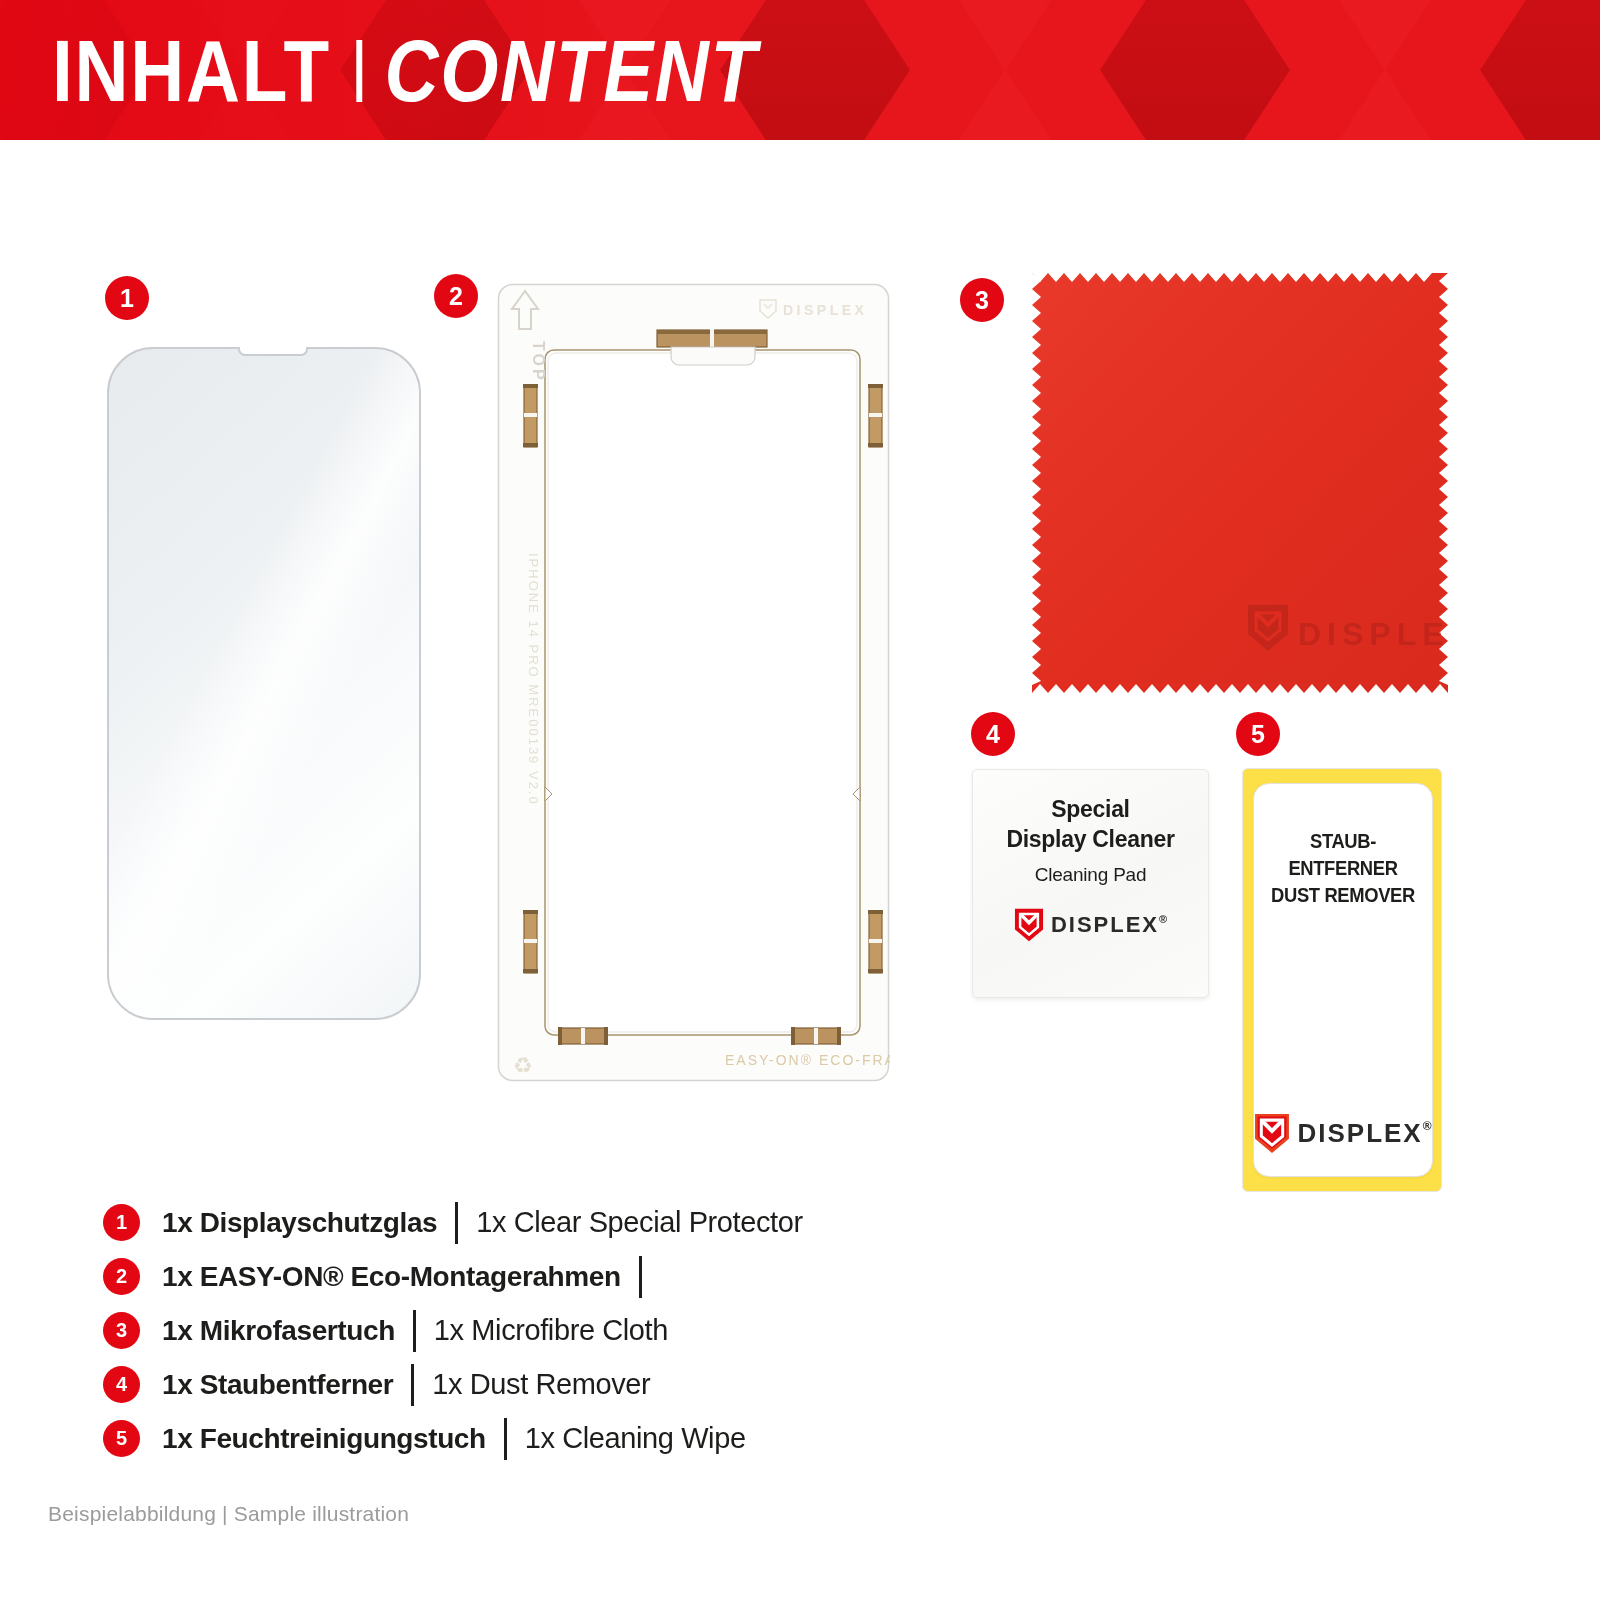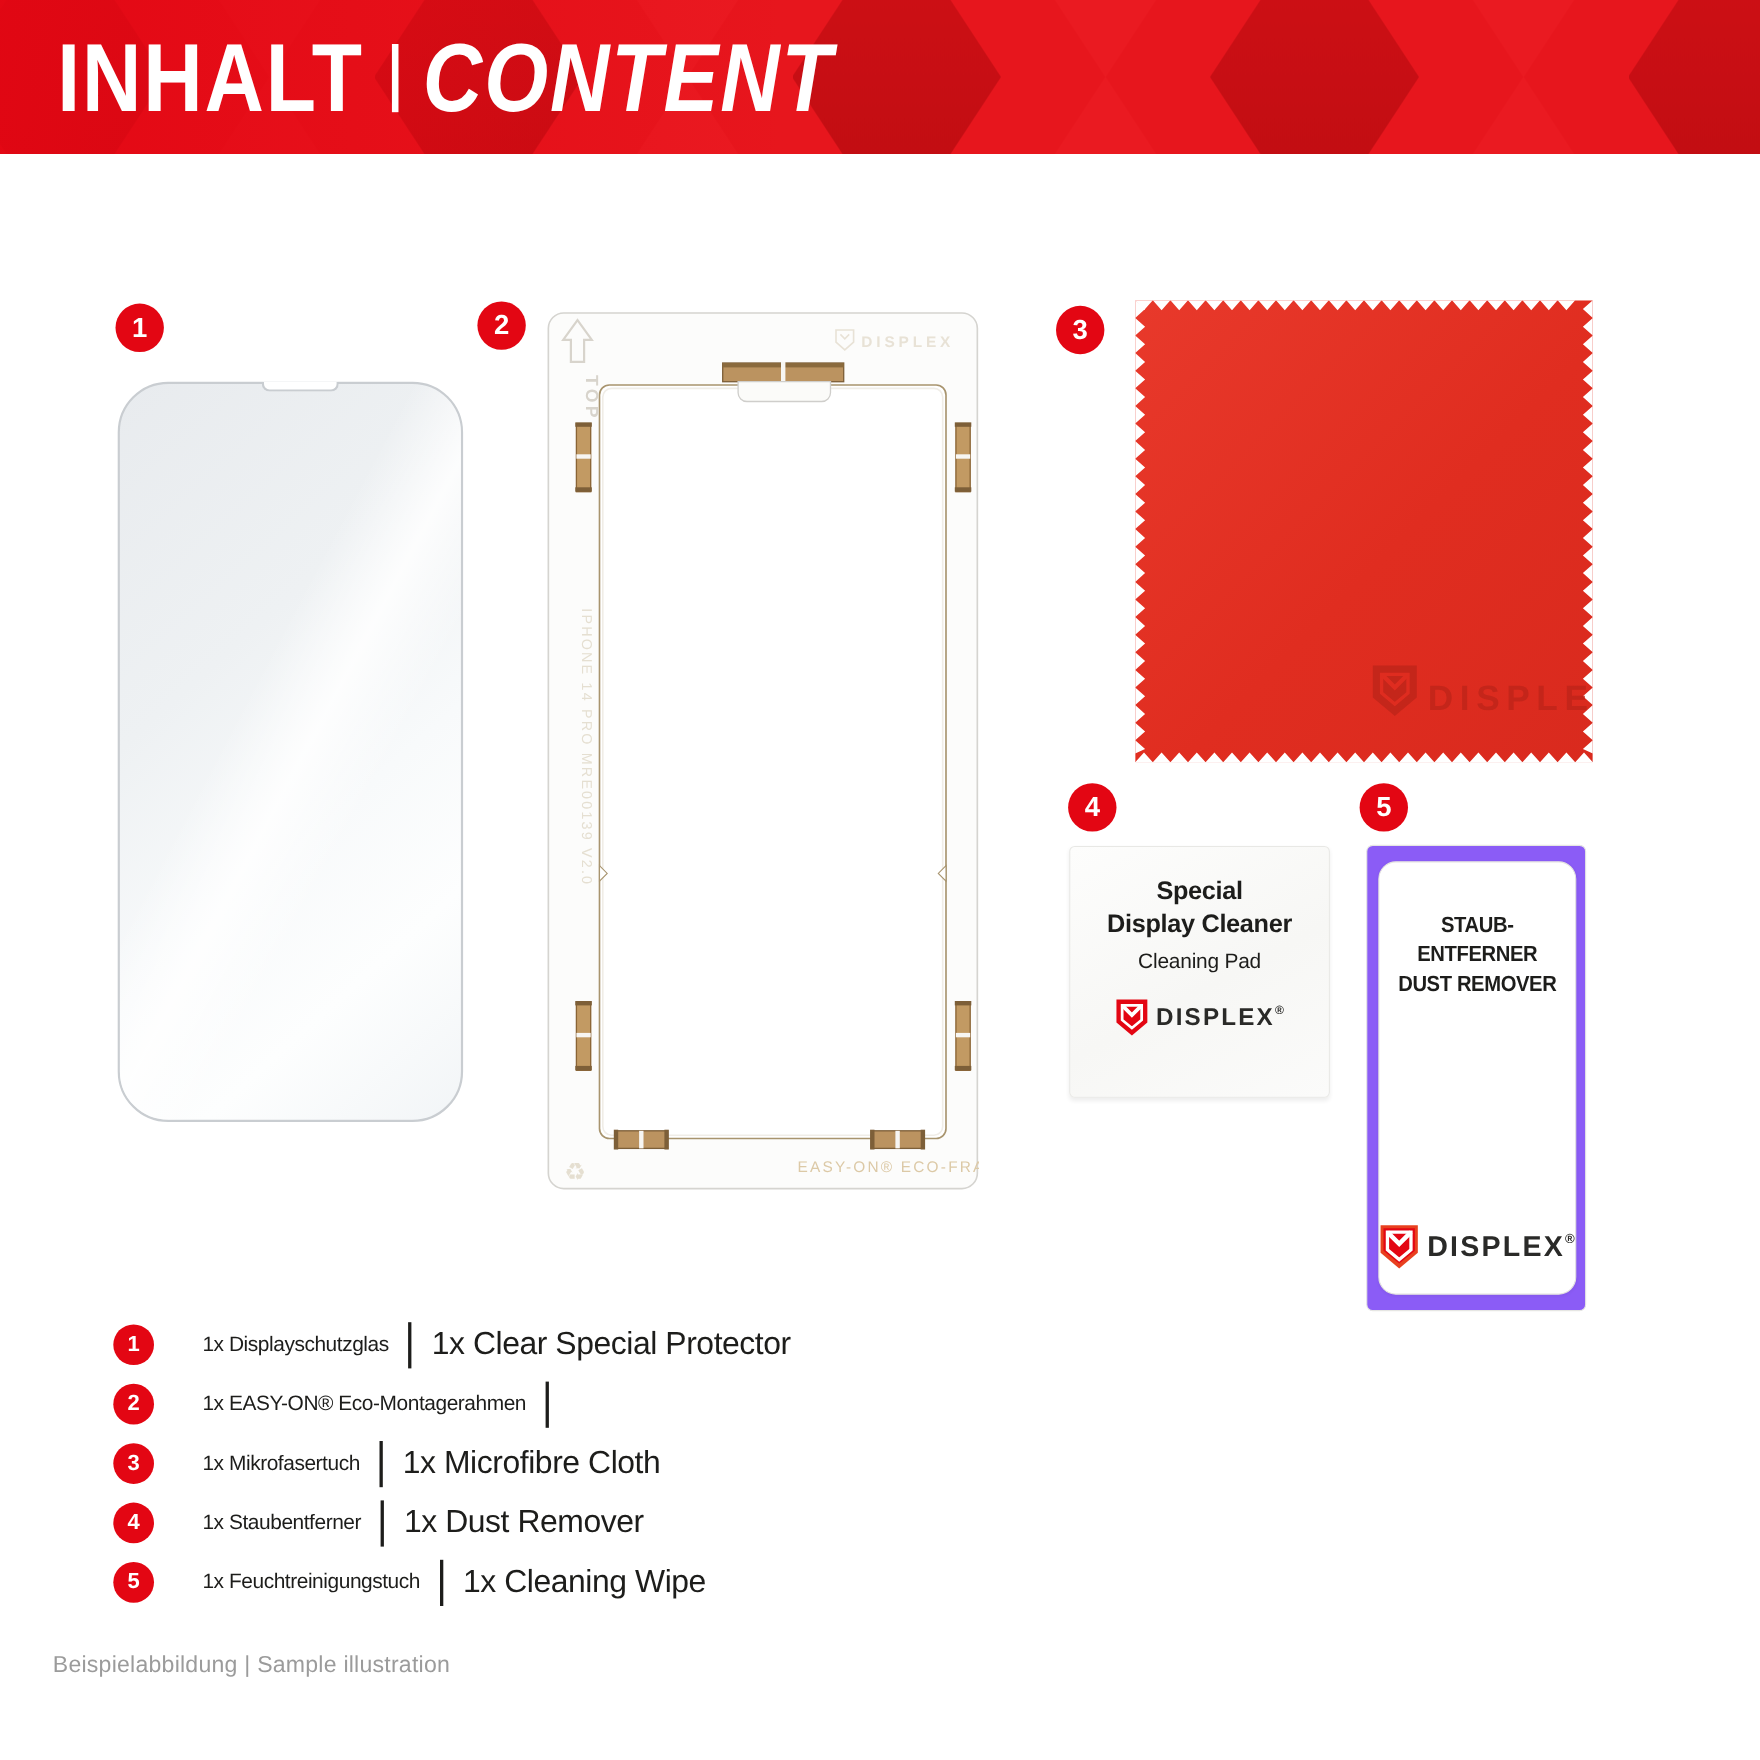--- a/index.html
+++ b/index.html
@@ -41,36 +41,36 @@
   .sachet .l3{font-size:19px;margin-top:10px;letter-spacing:-.2px;}
   .logo-row{display:flex;align-items:center;justify-content:center;margin-top:22px;}
   .logo-row svg{display:block;}
   .logo-word{font-weight:bold;color:#2a2a28;letter-spacing:2px;margin-left:7px;}
   .logo-reg{font-weight:bold;color:#2a2a28;vertical-align:top;}
   .sachet .logo-word{font-size:22px;}
   .sachet .logo-reg{font-size:11px;position:relative;top:-6px;}
 
   
   .dust-outer{position:absolute;left:1242px;top:768px;width:200px;height:424px;box-sizing:border-box;
-          background:#8b5cf6;border:1px solid #e6e6e3;border-radius:6px;}
+          background:#fde047;border:1px solid #e6e6e3;border-radius:6px;}
   .dust-card{position:absolute;left:10px;top:14px;right:8px;bottom:14px;background:#ffffff;
           border:1px solid #e3e2df;border-radius:16px;box-shadow:0 1px 3px rgba(0,0,0,.05);
           text-align:center;padding-top:44px;box-sizing:border-box;}
   .dust-card .d1,.dust-card .d2{font-size:20px;font-weight:bold;line-height:27px;letter-spacing:-.4px;
           transform:scaleX(.92);transform-origin:center;}
   .dust-logo{position:absolute;left:0;right:0;bottom:22px;}
   .dust-logo .logo-word{font-size:26px;}
   .dust-logo .logo-reg{font-size:12px;position:relative;top:-8px;}
 
   
   .legend{position:absolute;left:103px;top:1204px;}
   .legend-row{display:flex;align-items:center;height:37px;margin-bottom:17px;}
   .lbadge{width:37px;height:37px;border-radius:50%;background:#e30613;color:#fff;font-size:20px;
           font-weight:bold;display:flex;align-items:center;justify-content:center;margin-right:22px;flex:0 0 37px;}
-  .lde{font-size:19px;font-weight:normal;letter-spacing:-.4px;margin-left:22px;}
+  .lde{font-size:28px;font-weight:bold;letter-spacing:-.4px;}
   .ldiv{width:3px;height:42px;background:#1d1d1b;margin:0 18px;}
   .len{font-size:29px;font-weight:400;letter-spacing:-.4px;}
 
   .footer{position:absolute;left:48px;top:1502px;font-size:21px;color:#9b9b9b;letter-spacing:.2px;}
 </style>
 </head>
 <body>
 
 <div class="page">
 

